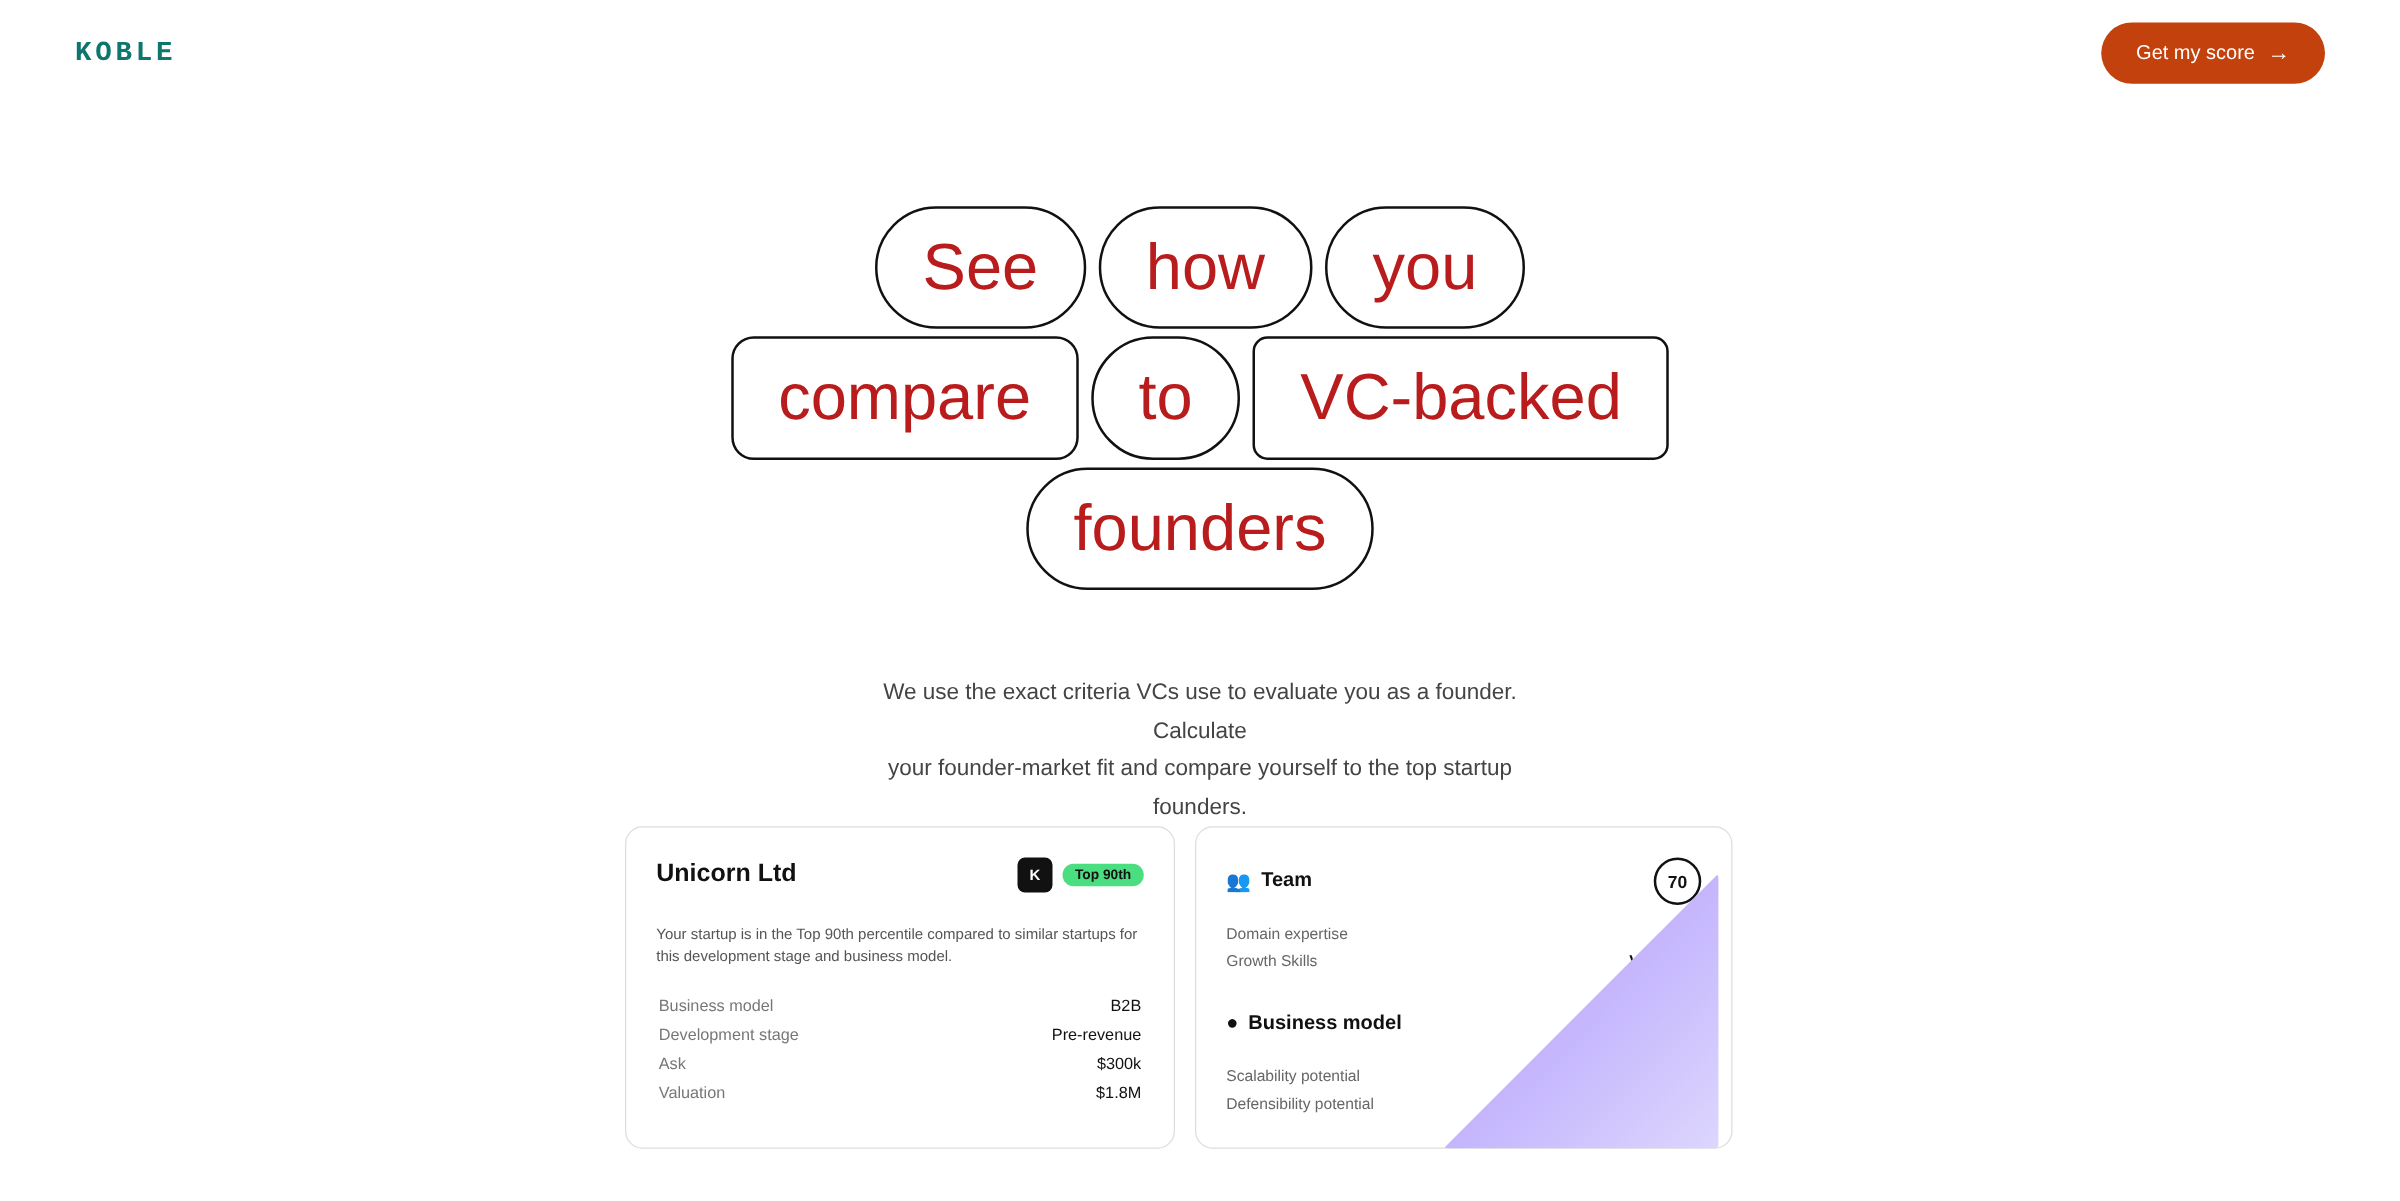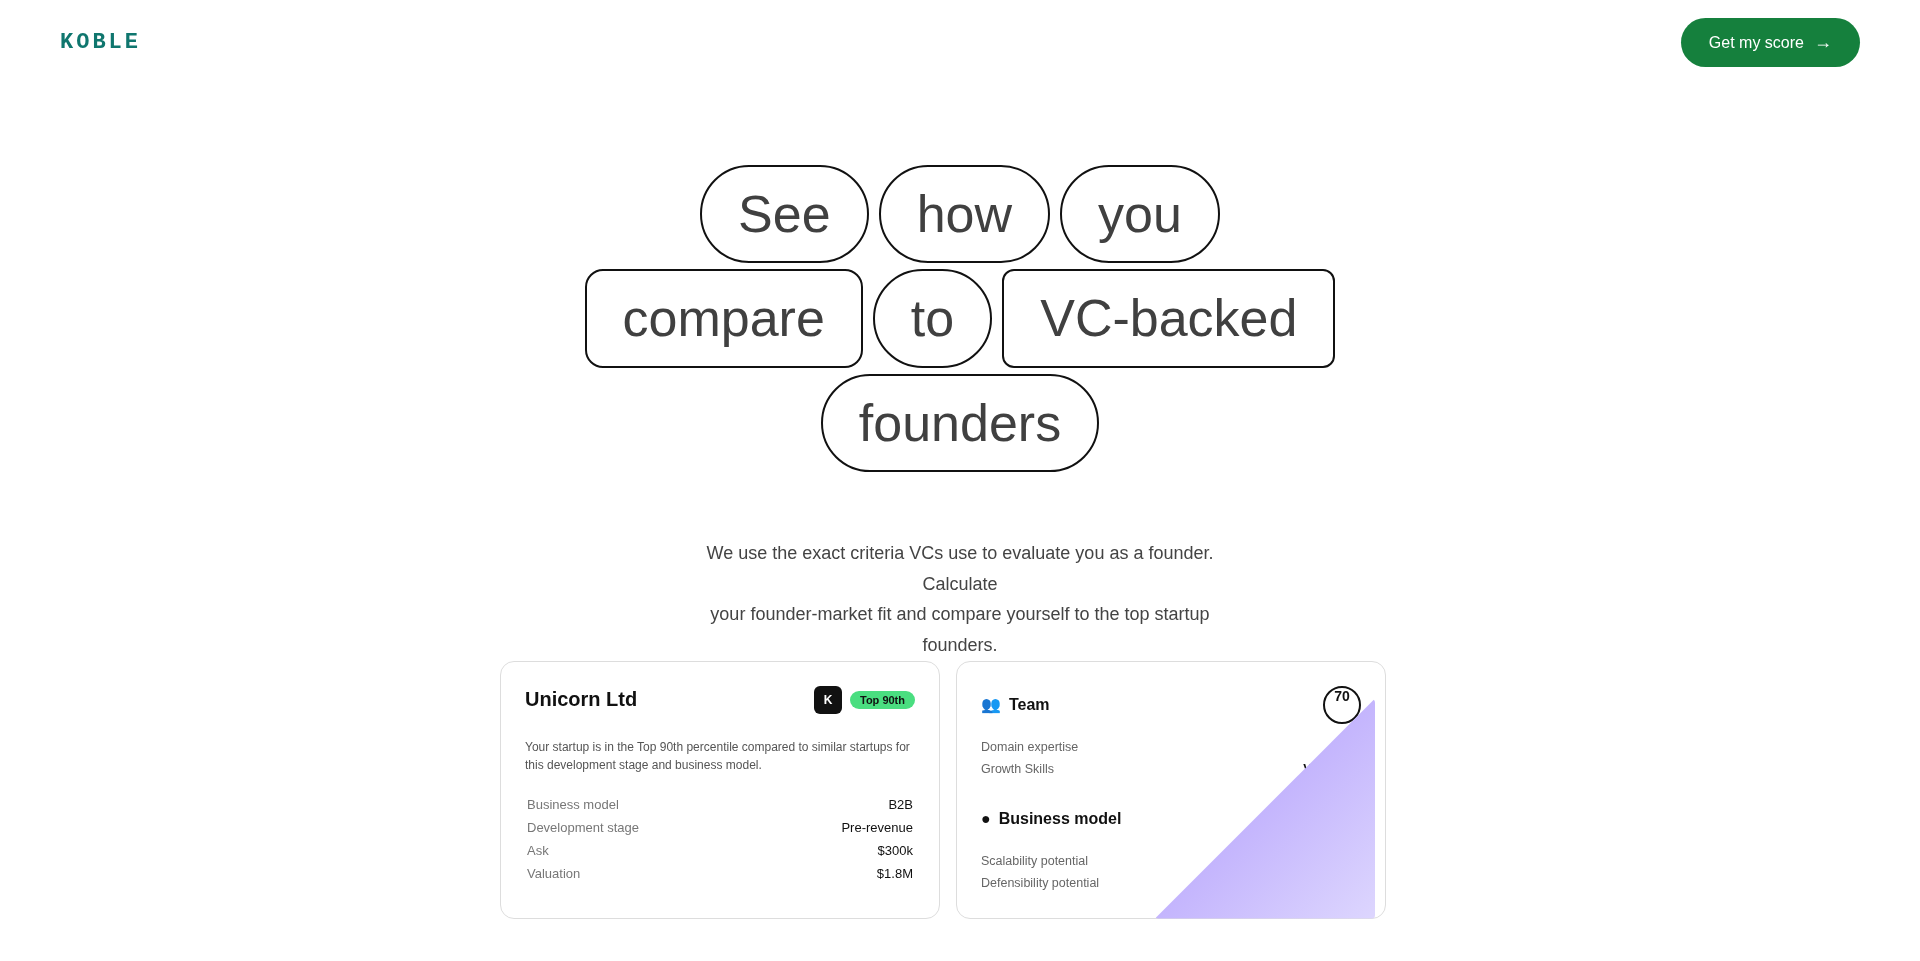--- a/index.html
+++ b/index.html
@@ -27,21 +27,21 @@
 
     .logo {
       font-size: 22px;
       font-weight: 700;
       letter-spacing: 3px;
       color: #0f766e;
       font-family: 'Courier New', monospace;
     }
 
     .get-score-btn {
-      background: #15803d;
+      background: #c2410c;
       color: #fff;
       border: none;
       border-radius: 50px;
       padding: 14px 28px;
       font-size: 16px;
       font-weight: 500;
       cursor: pointer;
       display: flex;
       align-items: center;
       gap: 10px;
@@ -73,21 +73,21 @@
       gap: 10px;
       margin-bottom: 6px;
     }
 
     .bubble {
       border: 2px solid #111;
       border-radius: 50px;
       padding: 16px 36px;
       font-size: 52px;
       font-weight: 500;
-      color: #404040;
+      color: #b91c1c;
       background: #fff;
       line-height: 1.2;
       text-align: right;
     }
 
     .bubble.hexagonal {
       border-radius: 18px;
     }
 
     .bubble.rounded {
@@ -227,20 +227,21 @@
       align-items: center;
       gap: 8px;
     }
 
     .score-circle {
       width: 38px;
       height: 38px;
       border: 2px solid #111;
       border-radius: 50%;
       display: flex;
+      align-items: center;
       justify-content: center;
       font-size: 14px;
       font-weight: 700;
       color: #111;
     }
 
     .metrics-list {
       width: 100%;
     }
 

